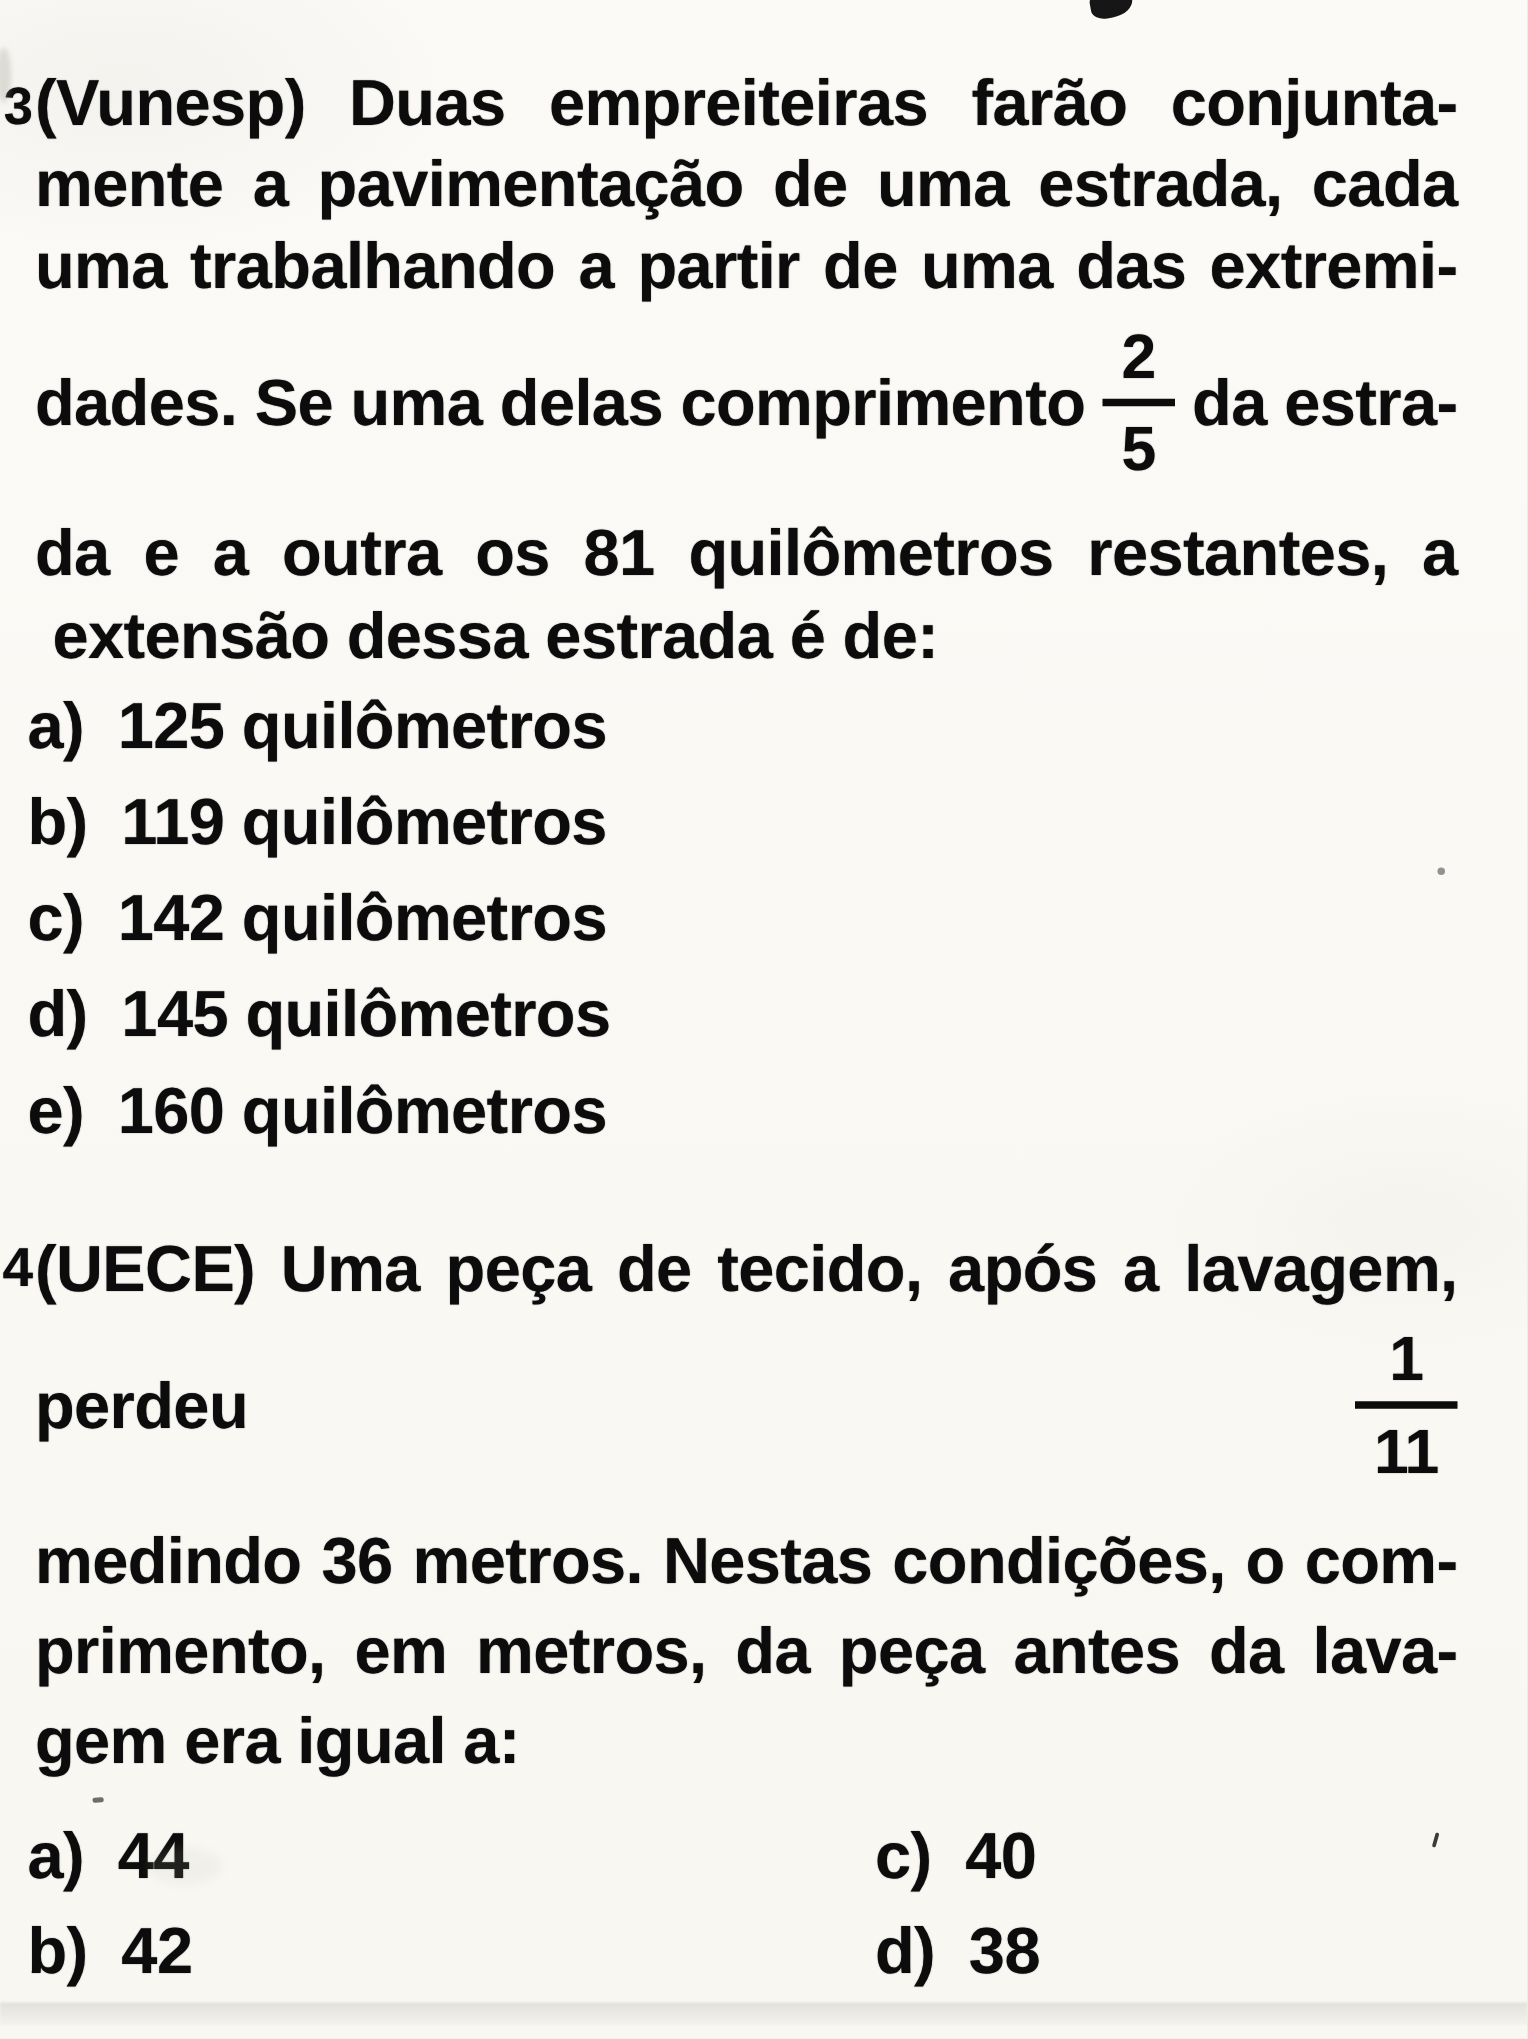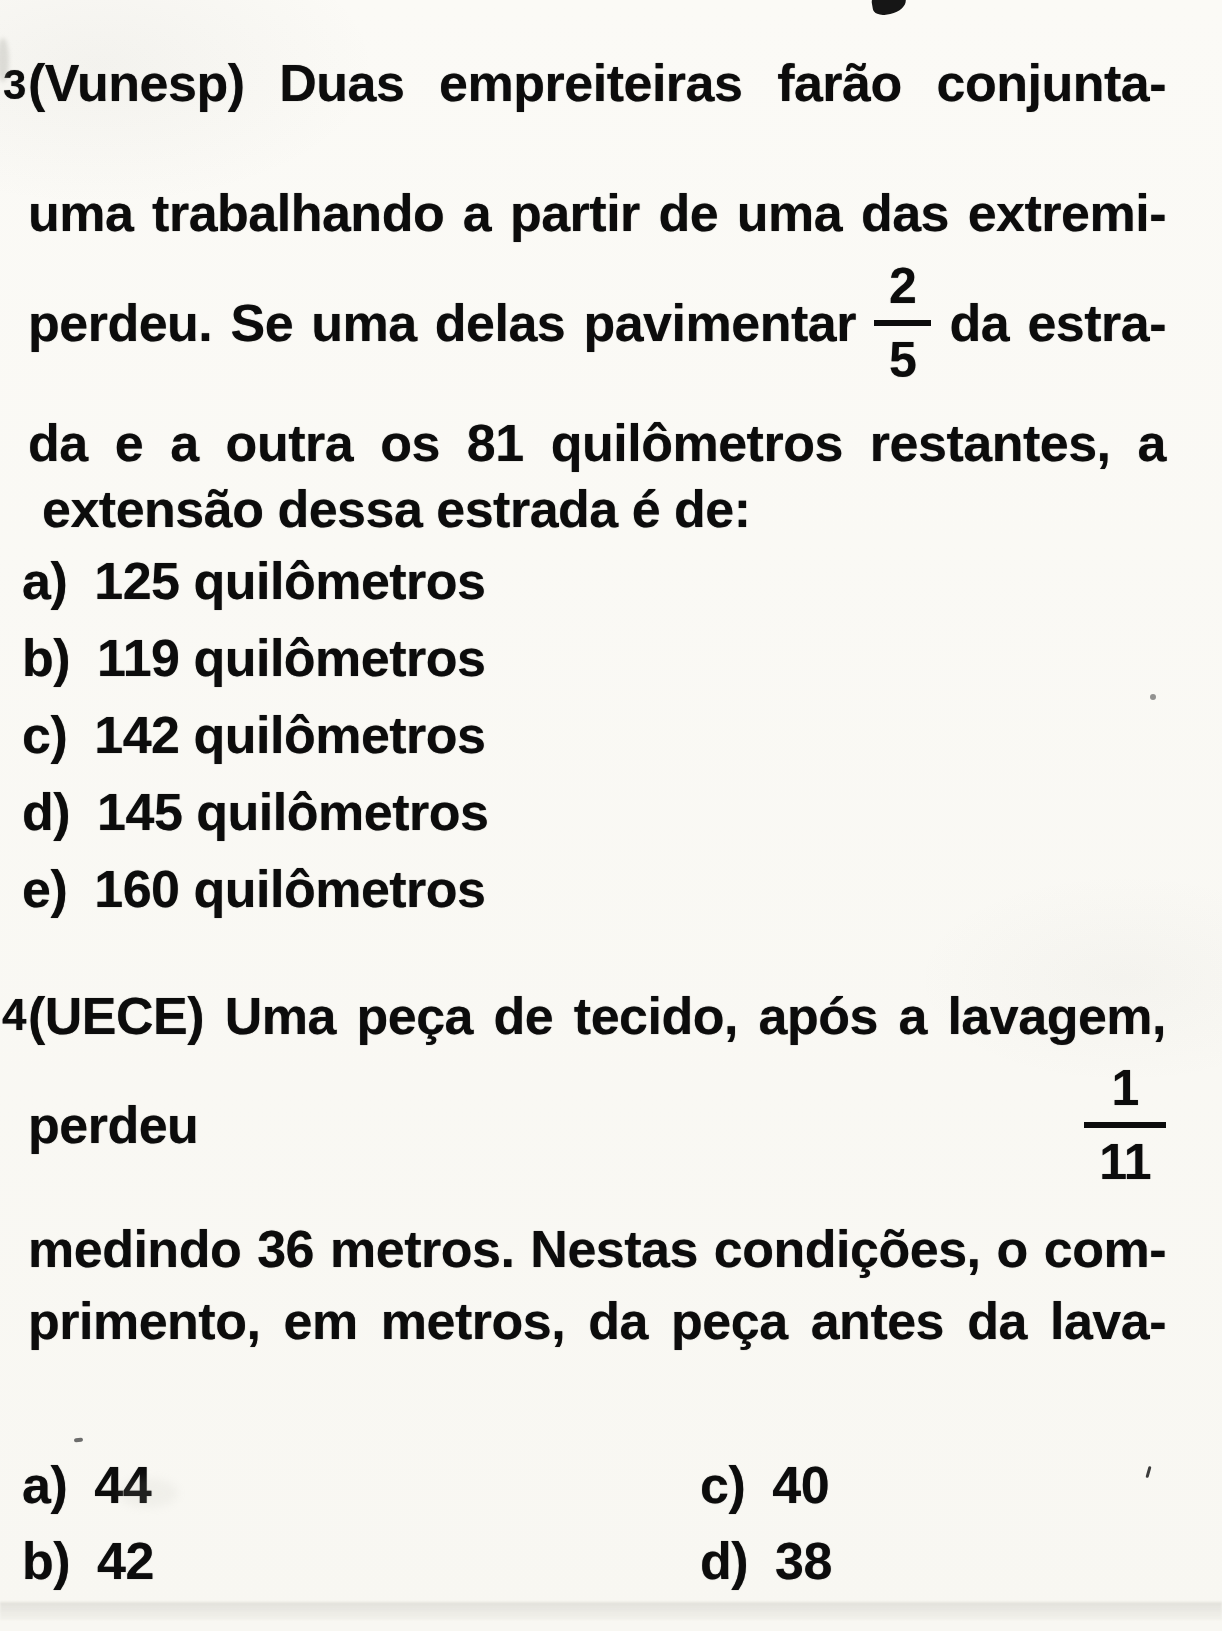--- a/index.html
+++ b/index.html
@@ -112,24 +112,25 @@
   }
 </style>
 </head>
 <body>
 
 <div class="page">
 
   <span class="qnum" style="left:3px; top:64px;">3</span>
 
   <div class="tline just" style="top:50px;">(Vunesp) Duas empreiteiras farão conjunta-</div>
+  <div class="tline just" style="top:115px;">mente a pavimentação de uma estrada, cada</div>
   <div class="tline just" style="top:180px;">uma trabalhando a partir de uma das extremi-</div>
 
   <div class="tline just frac-line" style="top:256px;">
-    <span>perdeu. Se uma delas pavimentar</span>
+    <span>dades. Se uma delas comprimento</span>
     <span class="frac">
       <span class="frac-num">2</span>
       <span class="frac-den">5</span>
     </span>
     <span>da estra-</span>
   </div>
 
   <div class="tline just" style="top:410px;">da e a outra os 81 quilômetros restantes, a</div>
   <div class="tline left" style="top:476px;margin-left:14px;">extensão dessa estrada é de:</div>
 
@@ -161,20 +162,21 @@
   <div class="tline just frac-line" style="top:1058px;">
     <span>perdeu</span>
     <span class="frac">
       <span class="frac-num">1</span>
       <span class="frac-den">11</span>
     </span>
   </div>
 
   <div class="tline just" style="top:1216px;">medindo 36 metros. Nestas condições, o com-</div>
   <div class="tline just" style="top:1288px;">primento, em metros, da peça antes da lava-</div>
+  <div class="tline left" style="top:1360px;">gem era igual a:</div>
 
   <div class="q4opts">
     <div class="opt">
       <span>a)</span>
       <span>44</span>
     </div>
     <div class="opt">
       <span>c)</span>
       <span>40</span>
     </div>

